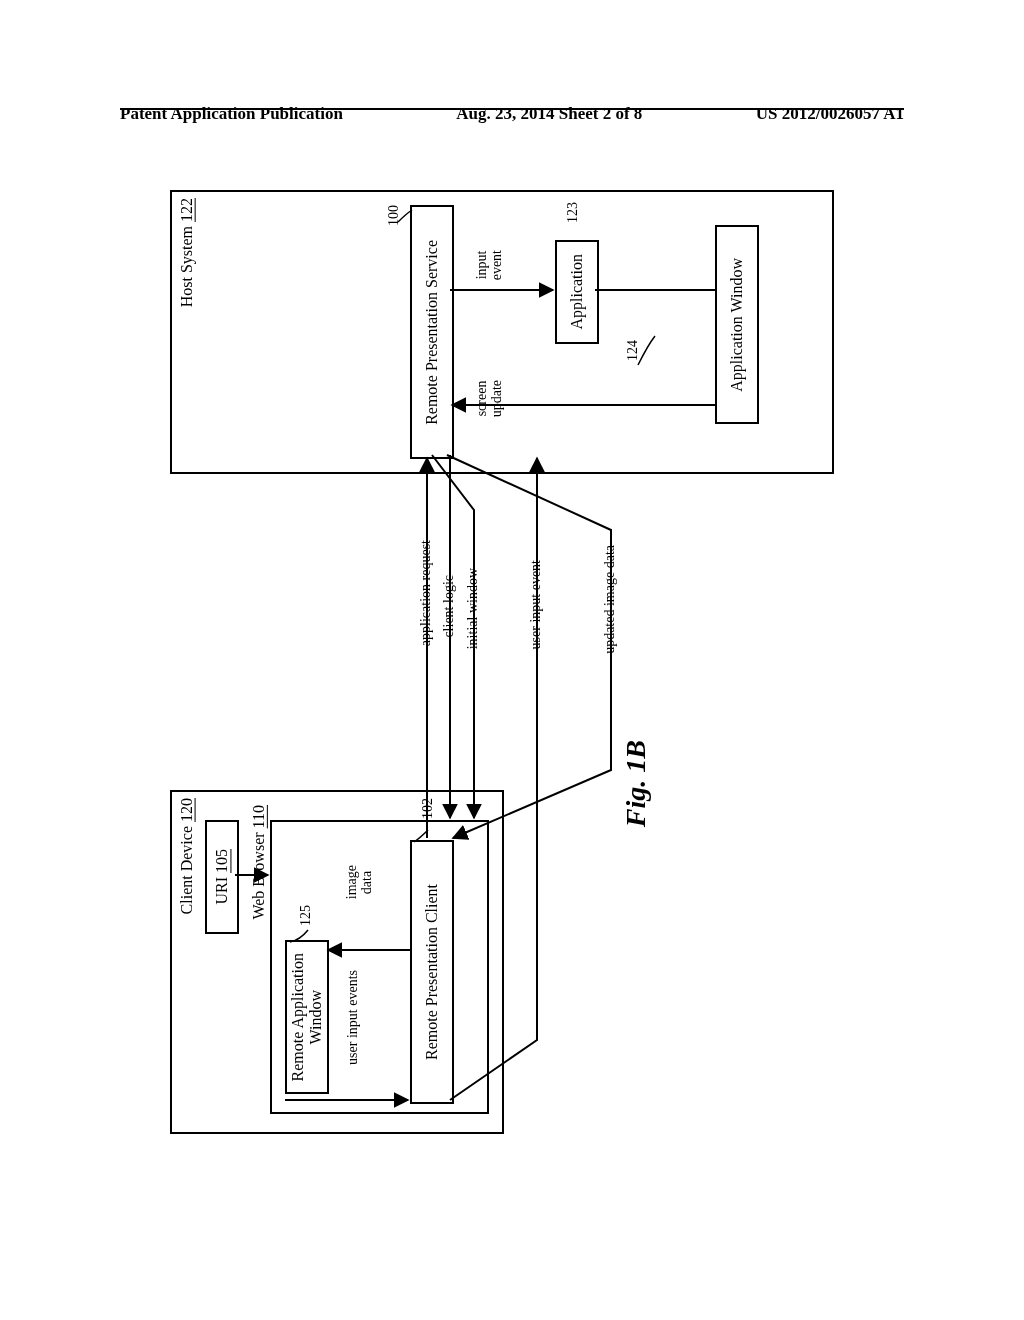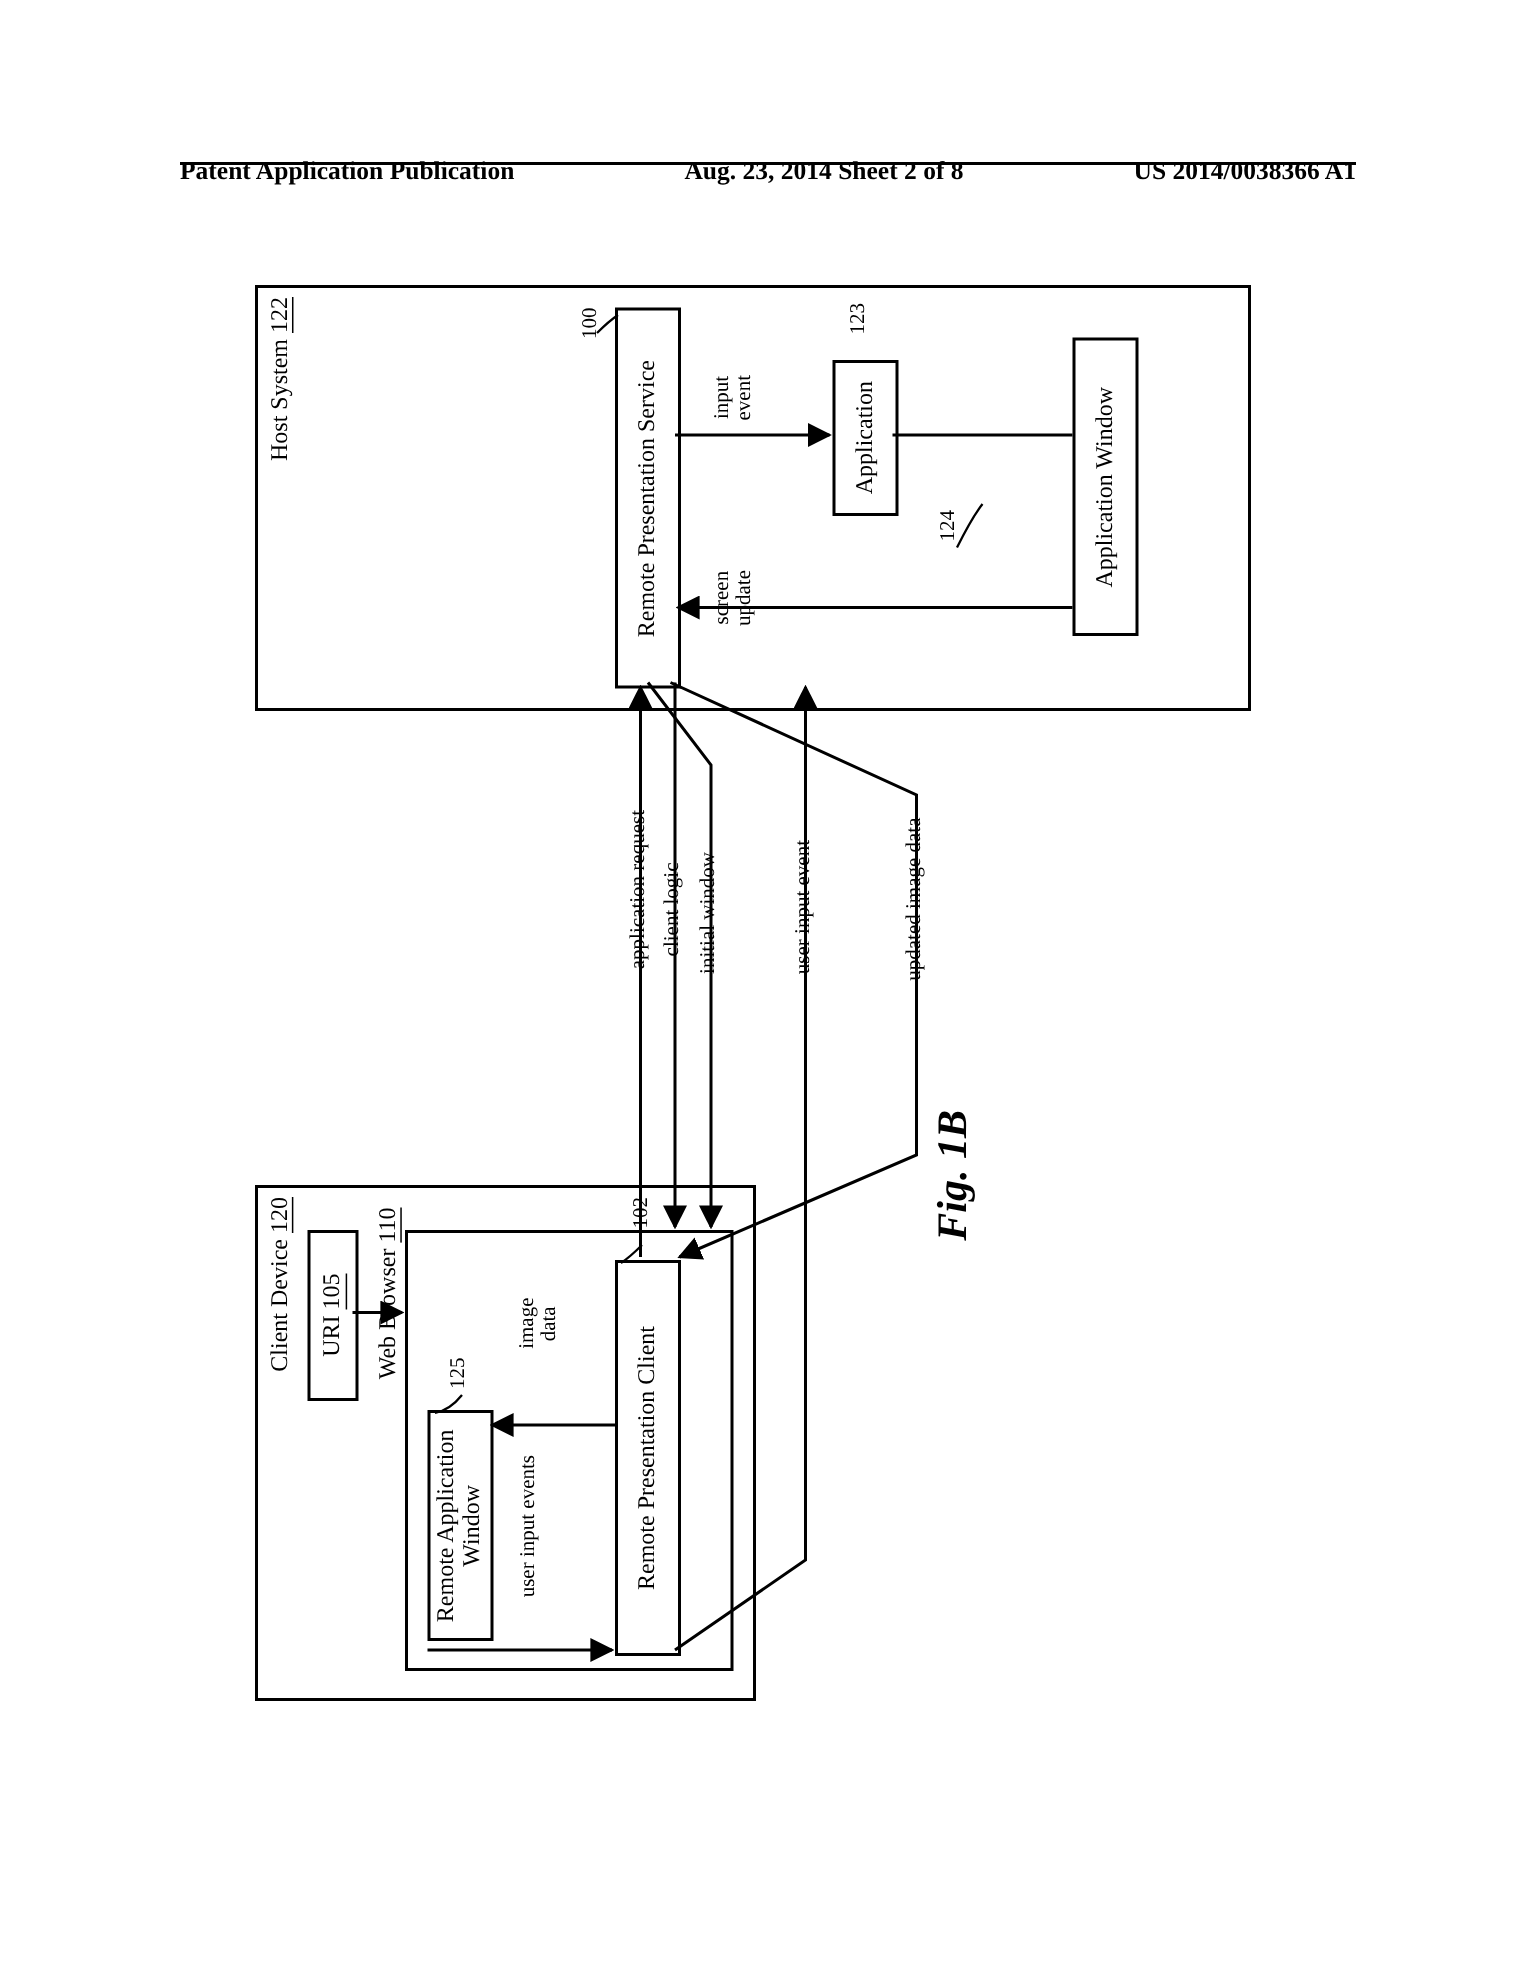--- a/index.html
+++ b/index.html
@@ -77,21 +77,21 @@
   .u { text-decoration: underline; }
 </style>
 </head>
 <body>
 
 <div class="page">
 
   <div class="header">
     <span>Patent Application Publication</span>
     <span>Aug. 23, 2014  Sheet 2 of 8</span>
-    <span>US 2014/0038366 A1</span>
+    <span>US 2012/0026057 A1</span>
   </div>
   <div class="header-rule"></div>
 
   <div class="canvas">
 
     <div class="box" style="left:20px; top:620px; width:330px; height:340px;"></div>
     <div class="vtext" style="left:28px; top:628px;">
       <span>Client Device</span>
       <span class="u">120</span>
     </div>

